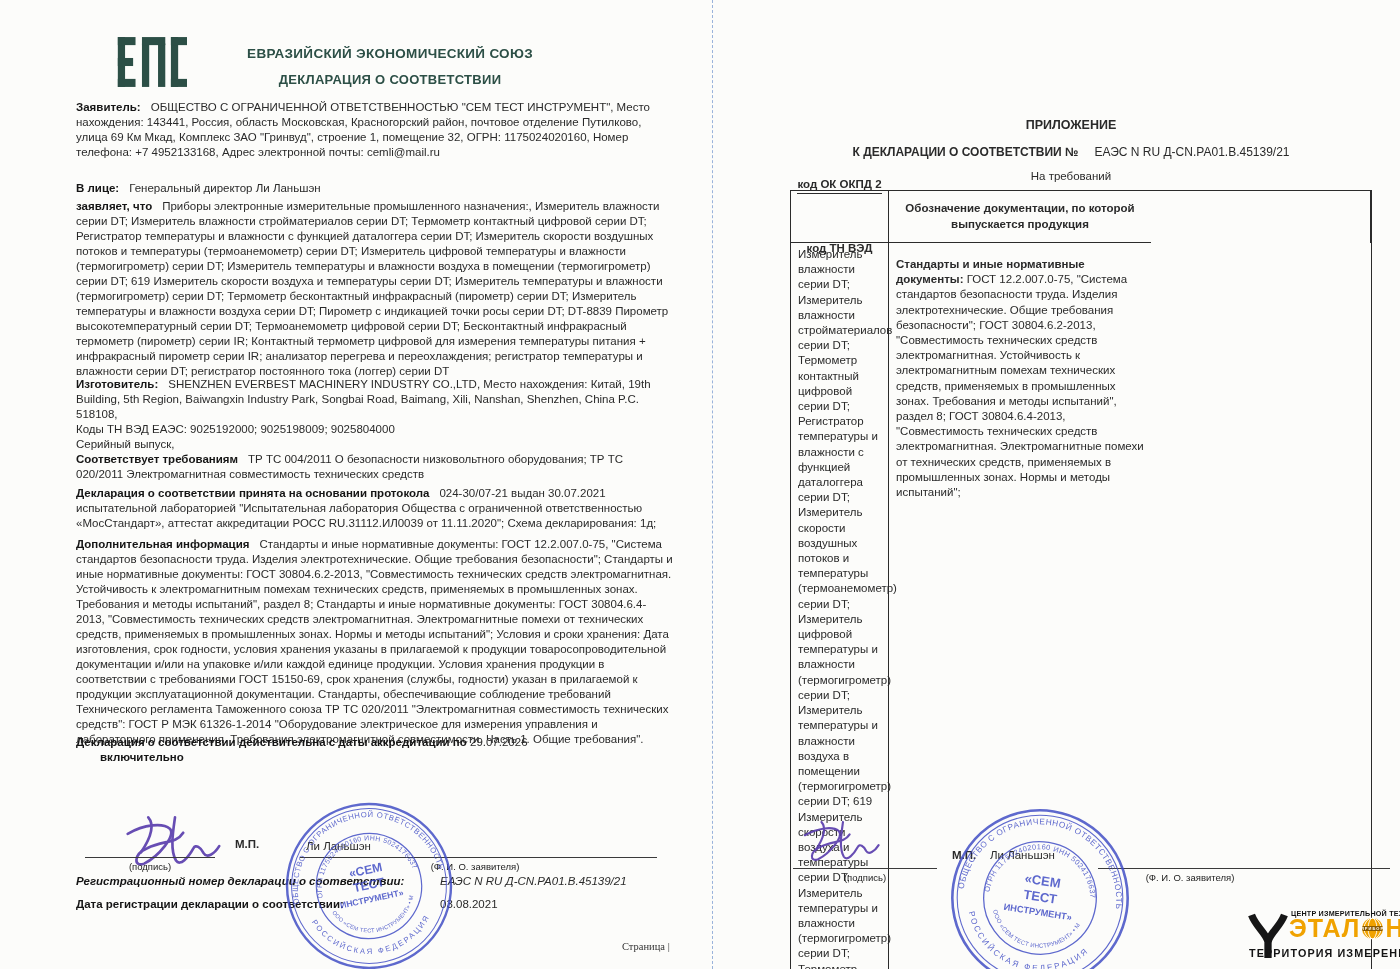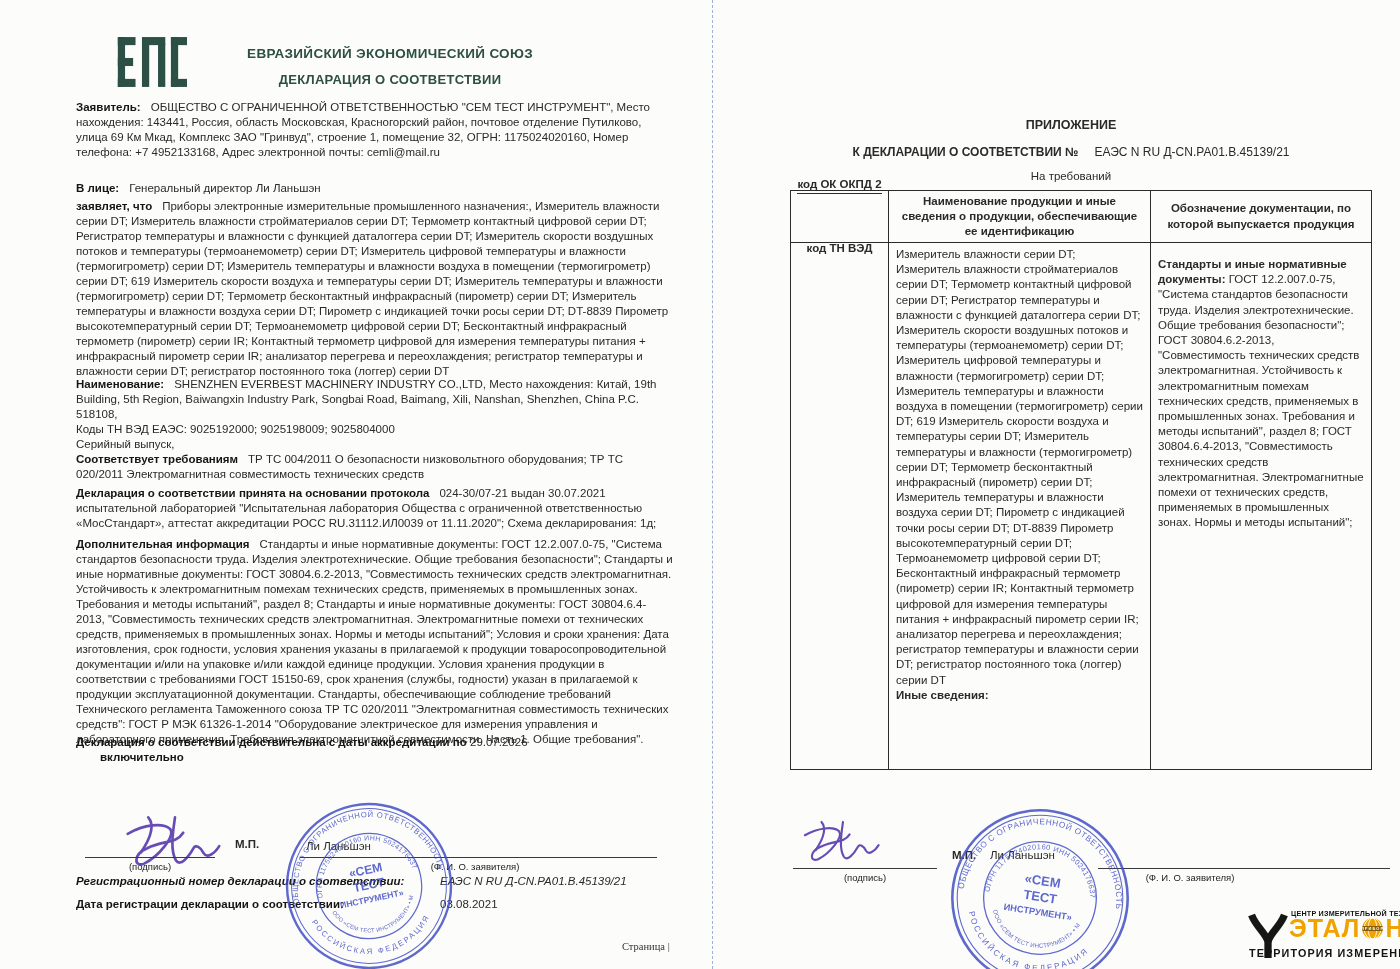--- a/index.html
+++ b/index.html
@@ -105,21 +105,21 @@
 
     <p class="abs para" style="left:76px;top:181px;width:597px;">
       <b class="runin">В лице:</b><span>Генеральный директор Ли Ланьшэн</span>
     </p>
 
     <p class="abs para" style="left:76px;top:199px;width:597px;">
       <b class="runin">заявляет, что</b><span>Приборы электронные измерительные промышленного назначения:, Измеритель влажности серии DT; Измеритель влажности стройматериалов серии DT; Термометр контактный цифровой серии DT; Регистратор температуры и влажности с функцией даталоггера серии DT; Измеритель скорости воздушных потоков и температуры (термоанемометр) серии DT; Измеритель цифровой температуры и влажности (термогигрометр) серии DT; Измеритель температуры и влажности воздуха в помещении (термогигрометр) серии DT; 619 Измеритель скорости воздуха и температуры серии DT; Измеритель температуры и влажности (термогигрометр) серии DT; Термометр бесконтактный инфракрасный (пирометр) серии DT; Измеритель температуры и влажности воздуха серии DT; Пирометр с индикацией точки росы серии DT; DT-8839 Пирометр высокотемпературный серии DT; Термоанемометр цифровой серии DT; Бесконтактный инфракрасный термометр (пирометр) серии IR; Контактный термометр цифровой для измерения температуры питания + инфракрасный пирометр серии IR; анализатор перегрева и переохлаждения; регистратор температуры и влажности серии DT; регистратор постоянного тока (логгер) серии DT</span>
     </p>
 
     <div class="abs para" style="left:76px;top:377px;width:597px;">
-      <p><b class="runin">Наименование:</b><span>SHENZHEN EVERBEST MACHINERY INDUSTRY CO.,LTD, Место нахождения: Китай, 19th Building, 5th Region, Baiwangxin Industry Park, Songbai Road, Baimang, Xili, Nanshan, Shenzhen, China P.C. 518108,</span></p>
+      <p><b class="runin">Изготовитель:</b><span>SHENZHEN EVERBEST MACHINERY INDUSTRY CO.,LTD, Место нахождения: Китай, 19th Building, 5th Region, Baiwangxin Industry Park, Songbai Road, Baimang, Xili, Nanshan, Shenzhen, China P.C. 518108,</span></p>
       <p>Коды ТН ВЭД ЕАЭС: 9025192000; 9025198009; 9025804000</p>
       <p>Серийный выпуск,</p>
     </div>
 
     <p class="abs para" style="left:76px;top:452px;width:597px;">
       <b class="runin">Соответствует требованиям</b><span>ТР ТС 004/2011 О безопасности низковольтного оборудования; ТР ТС 020/2011 Электромагнитная совместимость технических средств</span>
     </p>
 
     <p class="abs para" style="left:76px;top:486px;width:597px;">
       <b class="runin">Декларация о соответствии принята на основании протокола</b><span>024-30/07-21 выдан 30.07.2021 испытательной лабораторией "Испытательная лаборатория Общества с ограниченной ответственностью «МосСтандарт», аттестат аккредитации РОСС RU.31112.ИЛ0039 от 11.11.2020"; Схема декларирования: 1д;</span>
@@ -172,21 +172,20 @@
       <span>ЕАЭС N RU Д-CN.РА01.В.45139/21</span>
     </div>
 
     <div class="abs" style="left:762px;top:170px;width:618px;text-align:center;font-size:11.5px;">На требований</div>
 
     <div class="annex-table">
       <div class="tc th br c1h" style="display:flex;">
         <div class="half">код ОК ОКПД 2</div>
         <div class="half">код ТН ВЭД</div>
       </div>
-      <div class="tc th br" style="padding:0 10px;">Наименование продукции и иные сведения о продукции, обеспечивающие ее идентификацию</div>
       <div class="tc th" style="padding:0 10px;">Обозначение документации, по которой выпускается продукция</div>
 
       <div class="tc br"></div>
       <div class="tc br tbody-cell">
         <div>Измеритель влажности серии DT; Измеритель влажности стройматериалов серии DT; Термометр контактный цифровой серии DT; Регистратор температуры и влажности с функцией даталоггера серии DT; Измеритель скорости воздушных потоков и температуры (термоанемометр) серии DT; Измеритель цифровой температуры и влажности (термогигрометр) серии DT; Измеритель температуры и влажности воздуха в помещении (термогигрометр) серии DT; 619 Измеритель скорости воздуха и температуры серии DT; Измеритель температуры и влажности (термогигрометр) серии DT; Термометр бесконтактный инфракрасный (пирометр) серии DT; Измеритель температуры и влажности воздуха серии DT; Пирометр с индикацией точки росы серии DT; DT-8839 Пирометр высокотемпературный серии DT; Термоанемометр цифровой серии DT; Бесконтактный инфракрасный термометр (пирометр) серии IR; Контактный термометр цифровой для измерения температуры питания + инфракрасный пирометр серии IR; анализатор перегрева и переохлаждения; регистратор температуры и влажности серии DT; регистратор постоянного тока (логгер) серии DT</div>
         <div class="bold">Иные сведения:</div>
       </div>
       <div class="tc tbody-cell c3b">
         <b>Стандарты и иные нормативные документы:</b>
         <span>ГОСТ 12.2.007.0-75, "Система стандартов безопасности труда. Изделия электротехнические. Общие требования безопасности"; ГОСТ 30804.6.2-2013, "Совместимость технических средств электромагнитная. Устойчивость к электромагнитным помехам технических средств, применяемых в промышленных зонах. Требования и методы испытаний", раздел 8; ГОСТ 30804.6.4-2013, "Совместимость технических средств электромагнитная. Электромагнитные помехи от технических средств, применяемых в промышленных зонах. Нормы и методы испытаний";</span>

